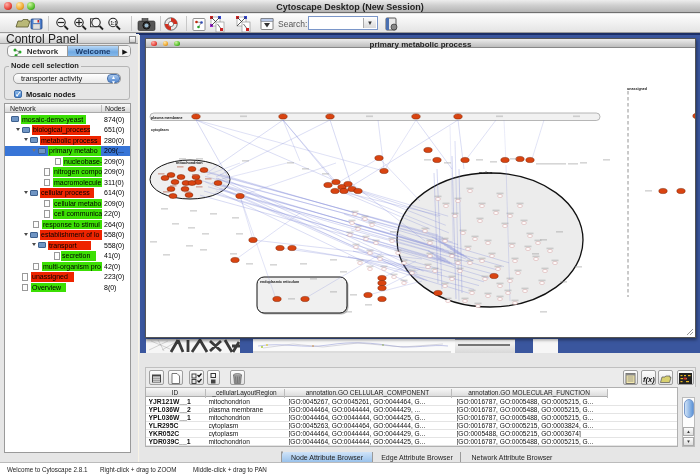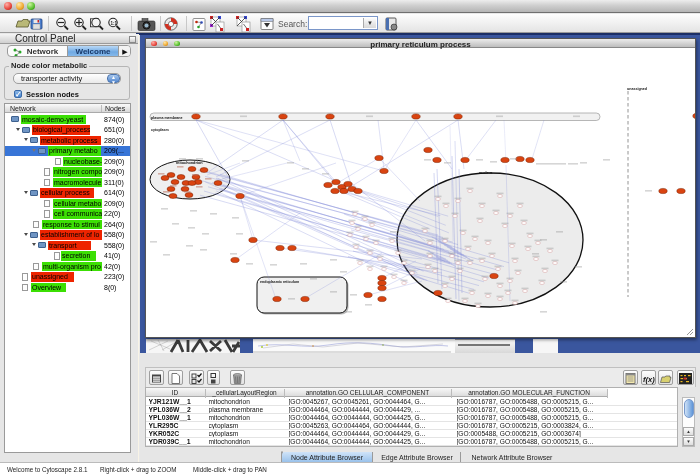--- a/index.html
+++ b/index.html
@@ -10,21 +10,21 @@
 #title-text{position:absolute;left:0;right:0;top:1.5px;text-align:center;font-size:9px;font-weight:bold;color:#222;}
 
 #toolbar{left:0;top:14px;width:700px;height:19px;background:linear-gradient(#fdfdfd,#e4e4e4);border-bottom:1px solid #9a9a9a;}
 .tsep{position:absolute;top:2px;width:1px;height:15px;background:#c8c8c8;}
 .ticon{position:absolute;top:1px;}
 #searchlbl{position:absolute;left:278px;top:5px;font-size:8.5px;color:#555;}
 #searchbox{position:absolute;left:308px;top:2px;width:70px;height:14px;background:#fff;border:1px solid #7a96c9;}
 #searchbtn{position:absolute;right:1px;top:1px;width:13px;height:10px;background:linear-gradient(#fcfcfc,#d8d8d8);border-left:1px solid #aaa;font-size:6px;color:#333;text-align:center;line-height:10px;}
 
 #cpanel{left:0;top:34px;width:139px;height:428px;background:#e6e6e6;border-right:1px solid #f8f3e6;}
-.phead{position:absolute;left:0;top:0;width:100%;height:10px;background:linear-gradient(#f5f5f5,#cfcfcf);border-bottom:1px solid #9a9a9a;font-size:10px;color:#222;padding-left:15px;line-height:10px;}
+.phead{position:absolute;left:0;top:0;width:100%;height:10px;background:linear-gradient(#f5f5f5,#cfcfcf);border-bottom:1px solid #9a9a9a;font-size:12px;color:#222;padding-left:6px;line-height:10px;}
 .floatico{position:absolute;right:2px;top:1.5px;width:7px;height:7px;border:1px solid #888;background:linear-gradient(#fff,#ccc);}
 #tabbar{position:absolute;left:7px;top:11px;width:124px;height:12px;border:1px solid #9a9a9a;border-radius:4px;background:#fbfbfb;overflow:hidden;}
 #tab-network{position:absolute;left:0;top:0;width:59px;height:12px;font-size:8px;font-weight:bold;color:#333;text-align:center;line-height:12px;}
 #tab-mosaic{position:absolute;left:59px;top:0;width:51px;height:12px;background:linear-gradient(#b9d9f7,#70a9e2 50%,#8fc0ef);font-size:8px;font-weight:bold;color:#1a3a6a;text-align:center;line-height:12px;border-left:1px solid #9a9a9a;}
 #tab-arrow{position:absolute;left:110px;top:0;width:13px;height:12px;border-left:1px solid #9a9a9a;background:#f2f2f2;color:#111;font-size:7px;text-align:center;line-height:12px;}
 #groupbox{position:absolute;left:4px;top:32px;width:126px;height:34px;border:1px solid #b5b5b5;border-radius:3px;}
 #grouplbl{position:absolute;left:9px;top:27px;background:#e6e6e6;padding:0 2px;font-size:7.5px;font-weight:bold;color:#222;}
 #combo{position:absolute;left:13px;top:39px;width:108px;height:11px;background:linear-gradient(#ffffff,#e9e9e9);border:1px solid #9f9f9f;border-radius:5px;font-size:7.5px;color:#111;padding-left:7px;line-height:10px;}
 #combo .stepper{position:absolute;right:0px;top:0px;width:13px;height:9px;background:linear-gradient(#a8c8ee,#5589d0);border-radius:4px;border:1px solid #4a73ad;color:#fff;font-size:5px;line-height:4.5px;text-align:center;}
 #checkbox{position:absolute;left:14px;top:56px;width:8px;height:8px;background:linear-gradient(#8cb8e8,#4a86cf);border:1px solid #3a6aa8;border-radius:2px;color:#fff;font-size:8px;line-height:8px;text-align:center;font-weight:bold;}
@@ -74,20 +74,21 @@
 #statusbar{left:0;top:462px;width:700px;height:12px;background:#fff;border-top:1px solid #bbb;font-size:6.3px;color:#222;}
 #statusbar span{position:absolute;top:3px;}
 </style></head>
 <body>
 <div id="app">
 
   <div class="abs" id="titlebar">
     <div class="tl" style="left:4px;background:radial-gradient(circle at 35% 30%,#ffb0a8,#e8453c 60%,#9a1a10);"></div>
     <div class="tl" style="left:15.5px;background:radial-gradient(circle at 35% 30%,#ffe9a8,#f0a830 60%,#b06a00);"></div>
     <div class="tl" style="left:27px;background:radial-gradient(circle at 35% 30%,#d0f5a0,#58c030 60%,#207000);"></div>
+    <div id="title-text">Cytoscape Desktop (New Session)</div>
   </div>
 
   <div class="abs" id="toolbar">
     <svg class="ticon" style="left:14px;" width="370" height="18" viewBox="0 0 370 18">
 
       <path d="M2 12 L4 6 L8 6 L9 4.5 L14 4.5 L14 6 L16 6 L14 12 Z" fill="#b9b877" stroke="#55542a" stroke-width="0.8"></path>
 
       <rect x="17" y="4" width="11" height="10" rx="1" fill="#4a7ed0" stroke="#1c3f7e" stroke-width="0.8"></rect>
       <rect x="19.5" y="4.5" width="6" height="3.5" fill="#e8e8e8"></rect>
         <rect x="23.5" y="5" width="1.5" height="2.5" fill="#cc2222"></rect>
@@ -193,21 +194,21 @@
   <div class="frag" style="left:455px;top:339px;width:60px;height:14px;background:linear-gradient(#f8f8f8,#d8d8d8);border-top:1px solid #999;">
     <div style="position:absolute;left:3px;top:4px;width:52px;height:1.5px;background:#777;"></div>
   </div>
   <div class="frag" style="left:533px;top:339px;width:25px;height:14px;background:#f6f6f6;"></div>
 
   <div class="abs" id="netwin">
     <div class="wtitle">
       <div class="wtl" style="left:5px;background:radial-gradient(circle at 35% 30%,#ffb0a8,#e8453c 60%,#9a1a10);"></div>
       <div class="wtl" style="left:16.5px;background:radial-gradient(circle at 35% 30%,#ffe9a8,#f0a830 60%,#b06a00);"></div>
       <div class="wtl" style="left:28px;background:radial-gradient(circle at 35% 30%,#d0f5a0,#58c030 60%,#207000);"></div>
-      <div class="wtext">primary reticulum process</div>
+      <div class="wtext">primary metabolic process</div>
     </div>
     <svg id="graph" viewBox="146 48 549 288" width="549" height="288">
         <rect x="146" y="48" width="549" height="288" fill="#fff"></rect>
         <rect x="150" y="112" width="450" height="7.5" rx="3.7" fill="#f1f1f1" stroke="#999" stroke-width="0.7"></rect>
         <ellipse cx="190" cy="178.5" rx="40" ry="19.5" fill="#efefef" stroke="#111" stroke-width="1"></ellipse>
         <ellipse cx="490" cy="239" rx="93" ry="67" fill="#ececec" stroke="#111" stroke-width="1.3"></ellipse>
         <rect x="258.5" y="277.5" width="90" height="36" rx="7" fill="#777" opacity="0.5"></rect>
         <rect x="257" y="276" width="90" height="36" rx="7" fill="#f0f0f0" stroke="#111" stroke-width="1"></rect>
         <line x1="628" y1="90" x2="628" y2="296" stroke="#888" stroke-width="0.9" stroke-dasharray="3.5,2.5"></line>
         <line x1="198" y1="169" x2="438" y2="234" stroke="#7b84d6" stroke-width="0.55" opacity="0.55"></line>
@@ -580,24 +581,24 @@
       <div id="tab-network"><svg style="position:absolute;left:5px;top:2px;" width="9" height="9" viewBox="0 0 9 9">
             <circle cx="2" cy="2" r="1.5" fill="#2a2"></circle>
             <circle cx="7" cy="4" r="1.5" fill="#2a2"></circle>
             <circle cx="3" cy="7.5" r="1.5" fill="#2a2"></circle>
             <path d="M2 2 L7 4 L3 7.5" stroke="#666" stroke-width="0.7" fill="none"></path>
           </svg><span style="margin-left:10px;">Network</span></div>
       <div id="tab-mosaic">Welcome</div>
       <div id="tab-arrow">▶</div>
     </div>
     <div id="groupbox"></div>
-    <div id="grouplbl">Node color metabolic</div>
+    <div id="grouplbl">Node cell selection</div>
     <div id="combo">transporter activity<div class="stepper">▲<br>▼</div></div>
     <div id="checkbox">✓</div>
-    <div id="checklbl">Session nodes</div>
+    <div id="checklbl">Mosaic nodes</div>
     <div id="treebox">
       <div id="treehead">
           <span class="c1">Network</span>
           <span class="c2" style="position:absolute;">Nodes</span>
         </div>
       <div id="treerows">
           <div class="trow" style="top:10px;">
             <span class="fold" style="left:6px;"></span>
             <span class="lab bgG" style="left:16px;width:65px;">mosaic-demo-yeast</span>
             <span class="val">874(0)</span>

